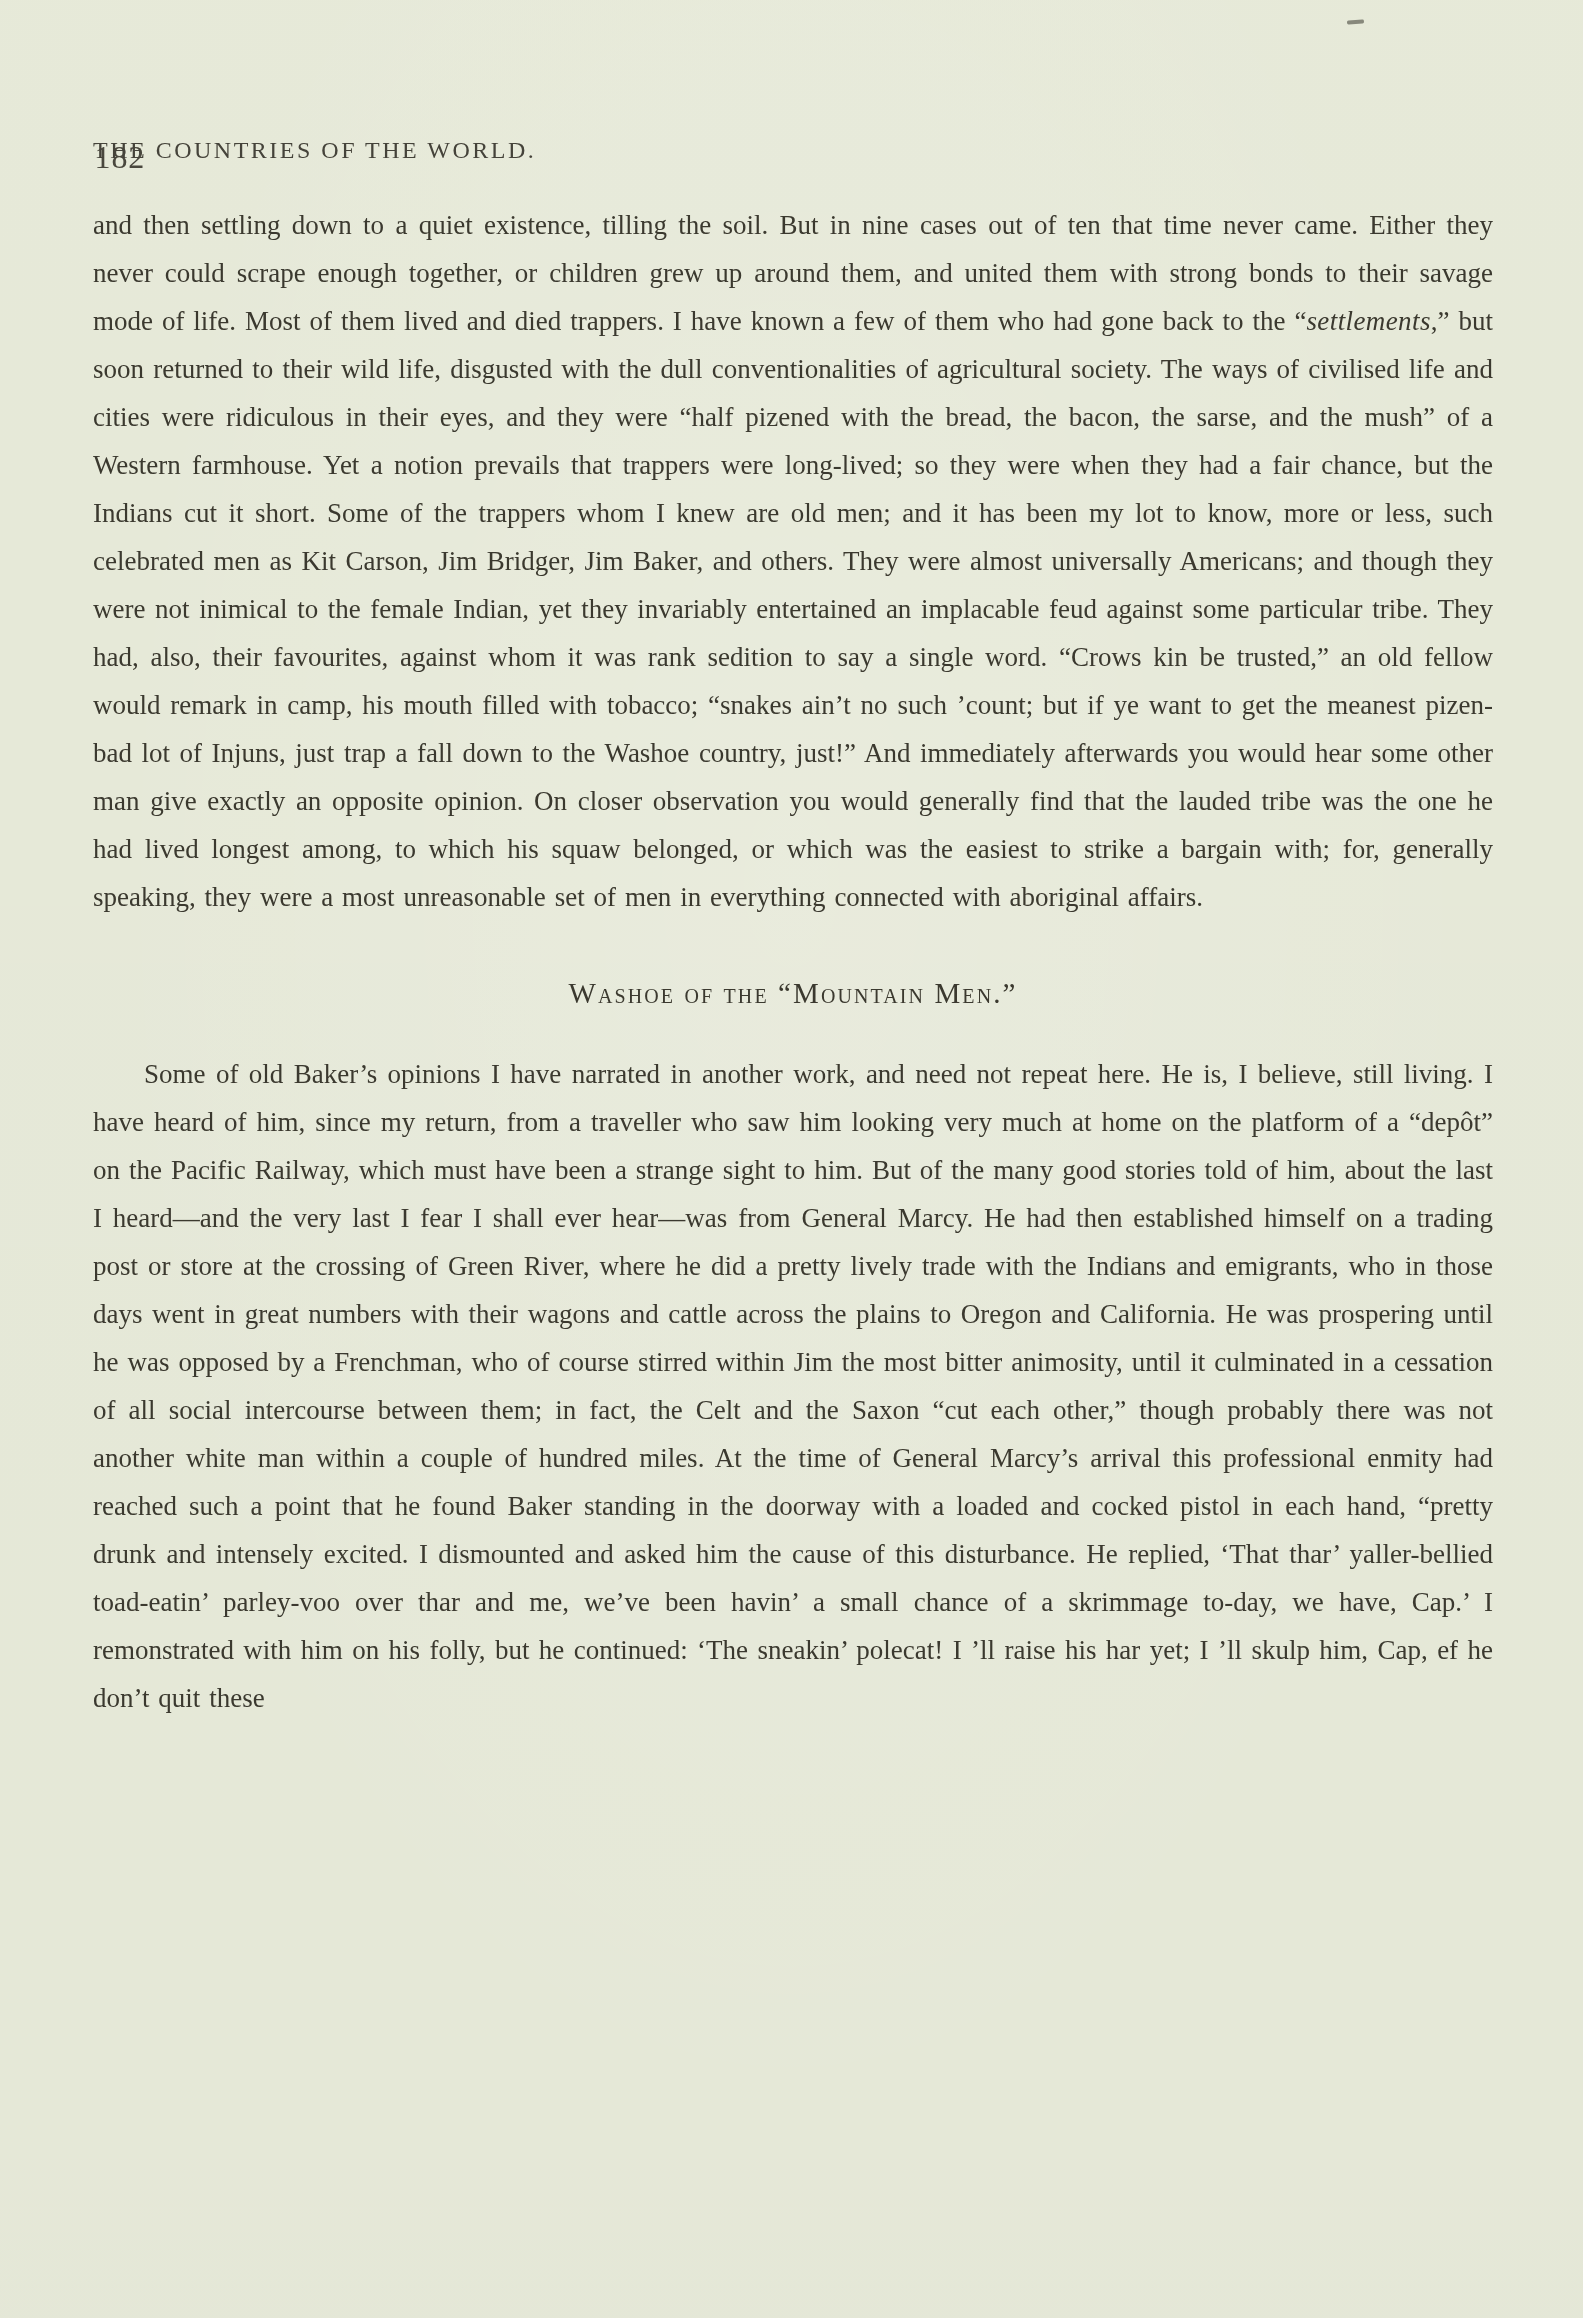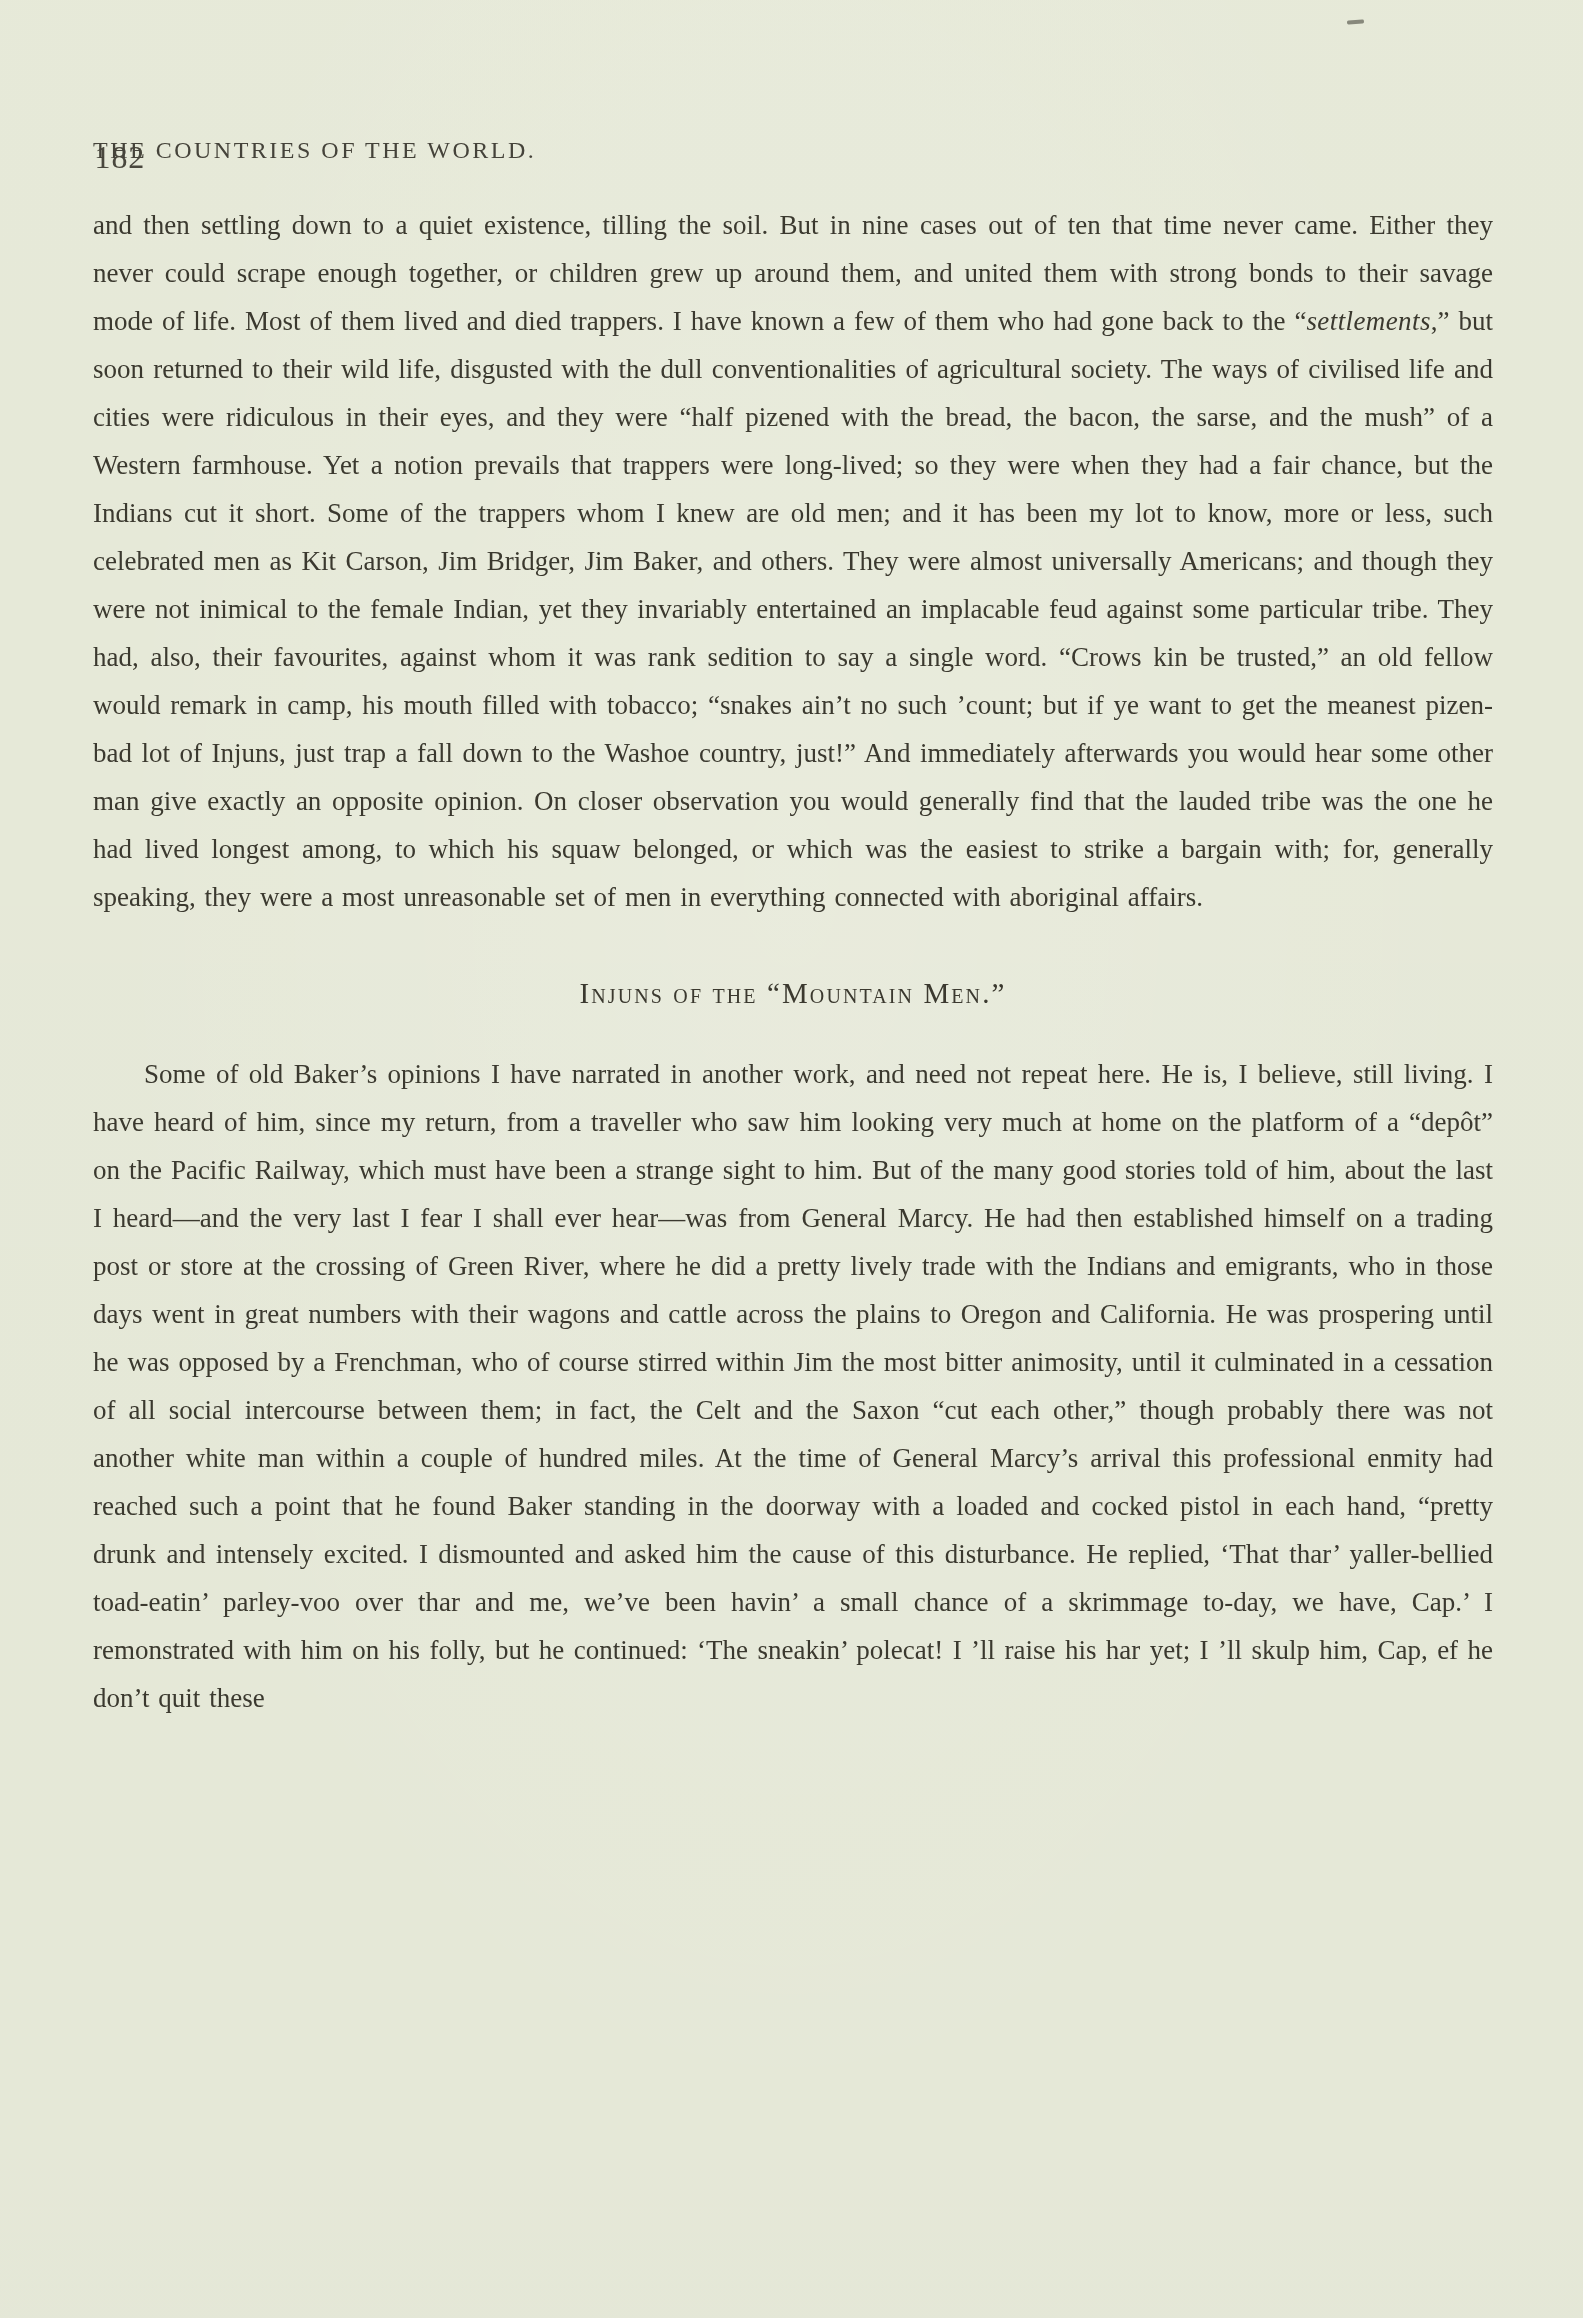--- a/index.html
+++ b/index.html
@@ -93,19 +93,19 @@
   <div class="scan-artifact artifact-dash"></div>
 
   <header class="running-head">
     <span class="page-number">182</span>
     <span class="running-title">THE COUNTRIES OF THE WORLD.</span>
   </header>
 
   <main class="text-block">
     <p class="para continued">and then settling down to a quiet existence, tilling the soil. But in nine cases out of ten that time never came. Either they never could scrape enough together, or children grew up around them, and united them with strong bonds to their savage mode of life. Most of them lived and died trappers. I have known a few of them who had gone back to the “<i>settlements</i>,” but soon returned to their wild life, disgusted with the dull conventionalities of agricultural society. The ways of civilised life and cities were ridiculous in their eyes, and they were “half pizened with the bread, the bacon, the sarse, and the mush” of a Western farmhouse. Yet a notion prevails that trappers were long-lived; so they were when they had a fair chance, but the Indians cut it short. Some of the trappers whom I knew are old men; and it has been my lot to know, more or less, such celebrated men as Kit Carson, Jim Bridger, Jim Baker, and others. They were almost universally Americans; and though they were not inimical to the female Indian, yet they invariably entertained an implacable feud against some particular tribe. They had, also, their favourites, against whom it was rank sedition to say a single word. “Crows kin be trusted,” an old fellow would remark in camp, his mouth filled with tobacco; “snakes ain’t no such ’count; but if ye want to get the meanest pizen-bad lot of Injuns, just trap a fall down to the Washoe country, just!” And immediately afterwards you would hear some other man give exactly an opposite opinion. On closer observation you would generally find that the lauded tribe was the one he had lived longest among, to which his squaw belonged, or which was the easiest to strike a bargain with; for, generally speaking, they were a most unreasonable set of men in everything connected with aboriginal affairs.</p>
 
-    <h2 class="section-heading">Injuns of the “Mountain Men.”</h2>
+    <h2 class="section-heading">Washoe of the “Mountain Men.”</h2>
 
     <p class="para indented">Some of old Baker’s opinions I have narrated in another work, and need not repeat here. He is, I believe, still living. I have heard of him, since my return, from a traveller who saw him looking very much at home on the platform of a “depôt” on the Pacific Railway, which must have been a strange sight to him. But of the many good stories told of him, about the last I heard—and the very last I fear I shall ever hear—was from General Marcy. He had then established himself on a trading post or store at the crossing of Green River, where he did a pretty lively trade with the Indians and emigrants, who in those days went in great numbers with their wagons and cattle across the plains to Oregon and California. He was prospering until he was opposed by a Frenchman, who of course stirred within Jim the most bitter animosity, until it culminated in a cessation of all social intercourse between them; in fact, the Celt and the Saxon “cut each other,” though probably there was not another white man within a couple of hundred miles. At the time of General Marcy’s arrival this professional enmity had reached such a point that he found Baker standing in the doorway with a loaded and cocked pistol in each hand, “pretty drunk and intensely excited. I dismounted and asked him the cause of this disturbance. He replied, ‘That thar’ yaller-bellied toad-eatin’ parley-voo over thar and me, we’ve been havin’ a small chance of a skrimmage to-day, we have, Cap.’ I remonstrated with him on his folly, but he continued: ‘The sneakin’ polecat! I ’ll raise his har yet; I ’ll skulp him, Cap, ef he don’t quit these</p>
   </main>
 
 </div>
 
 
 </body></html>

